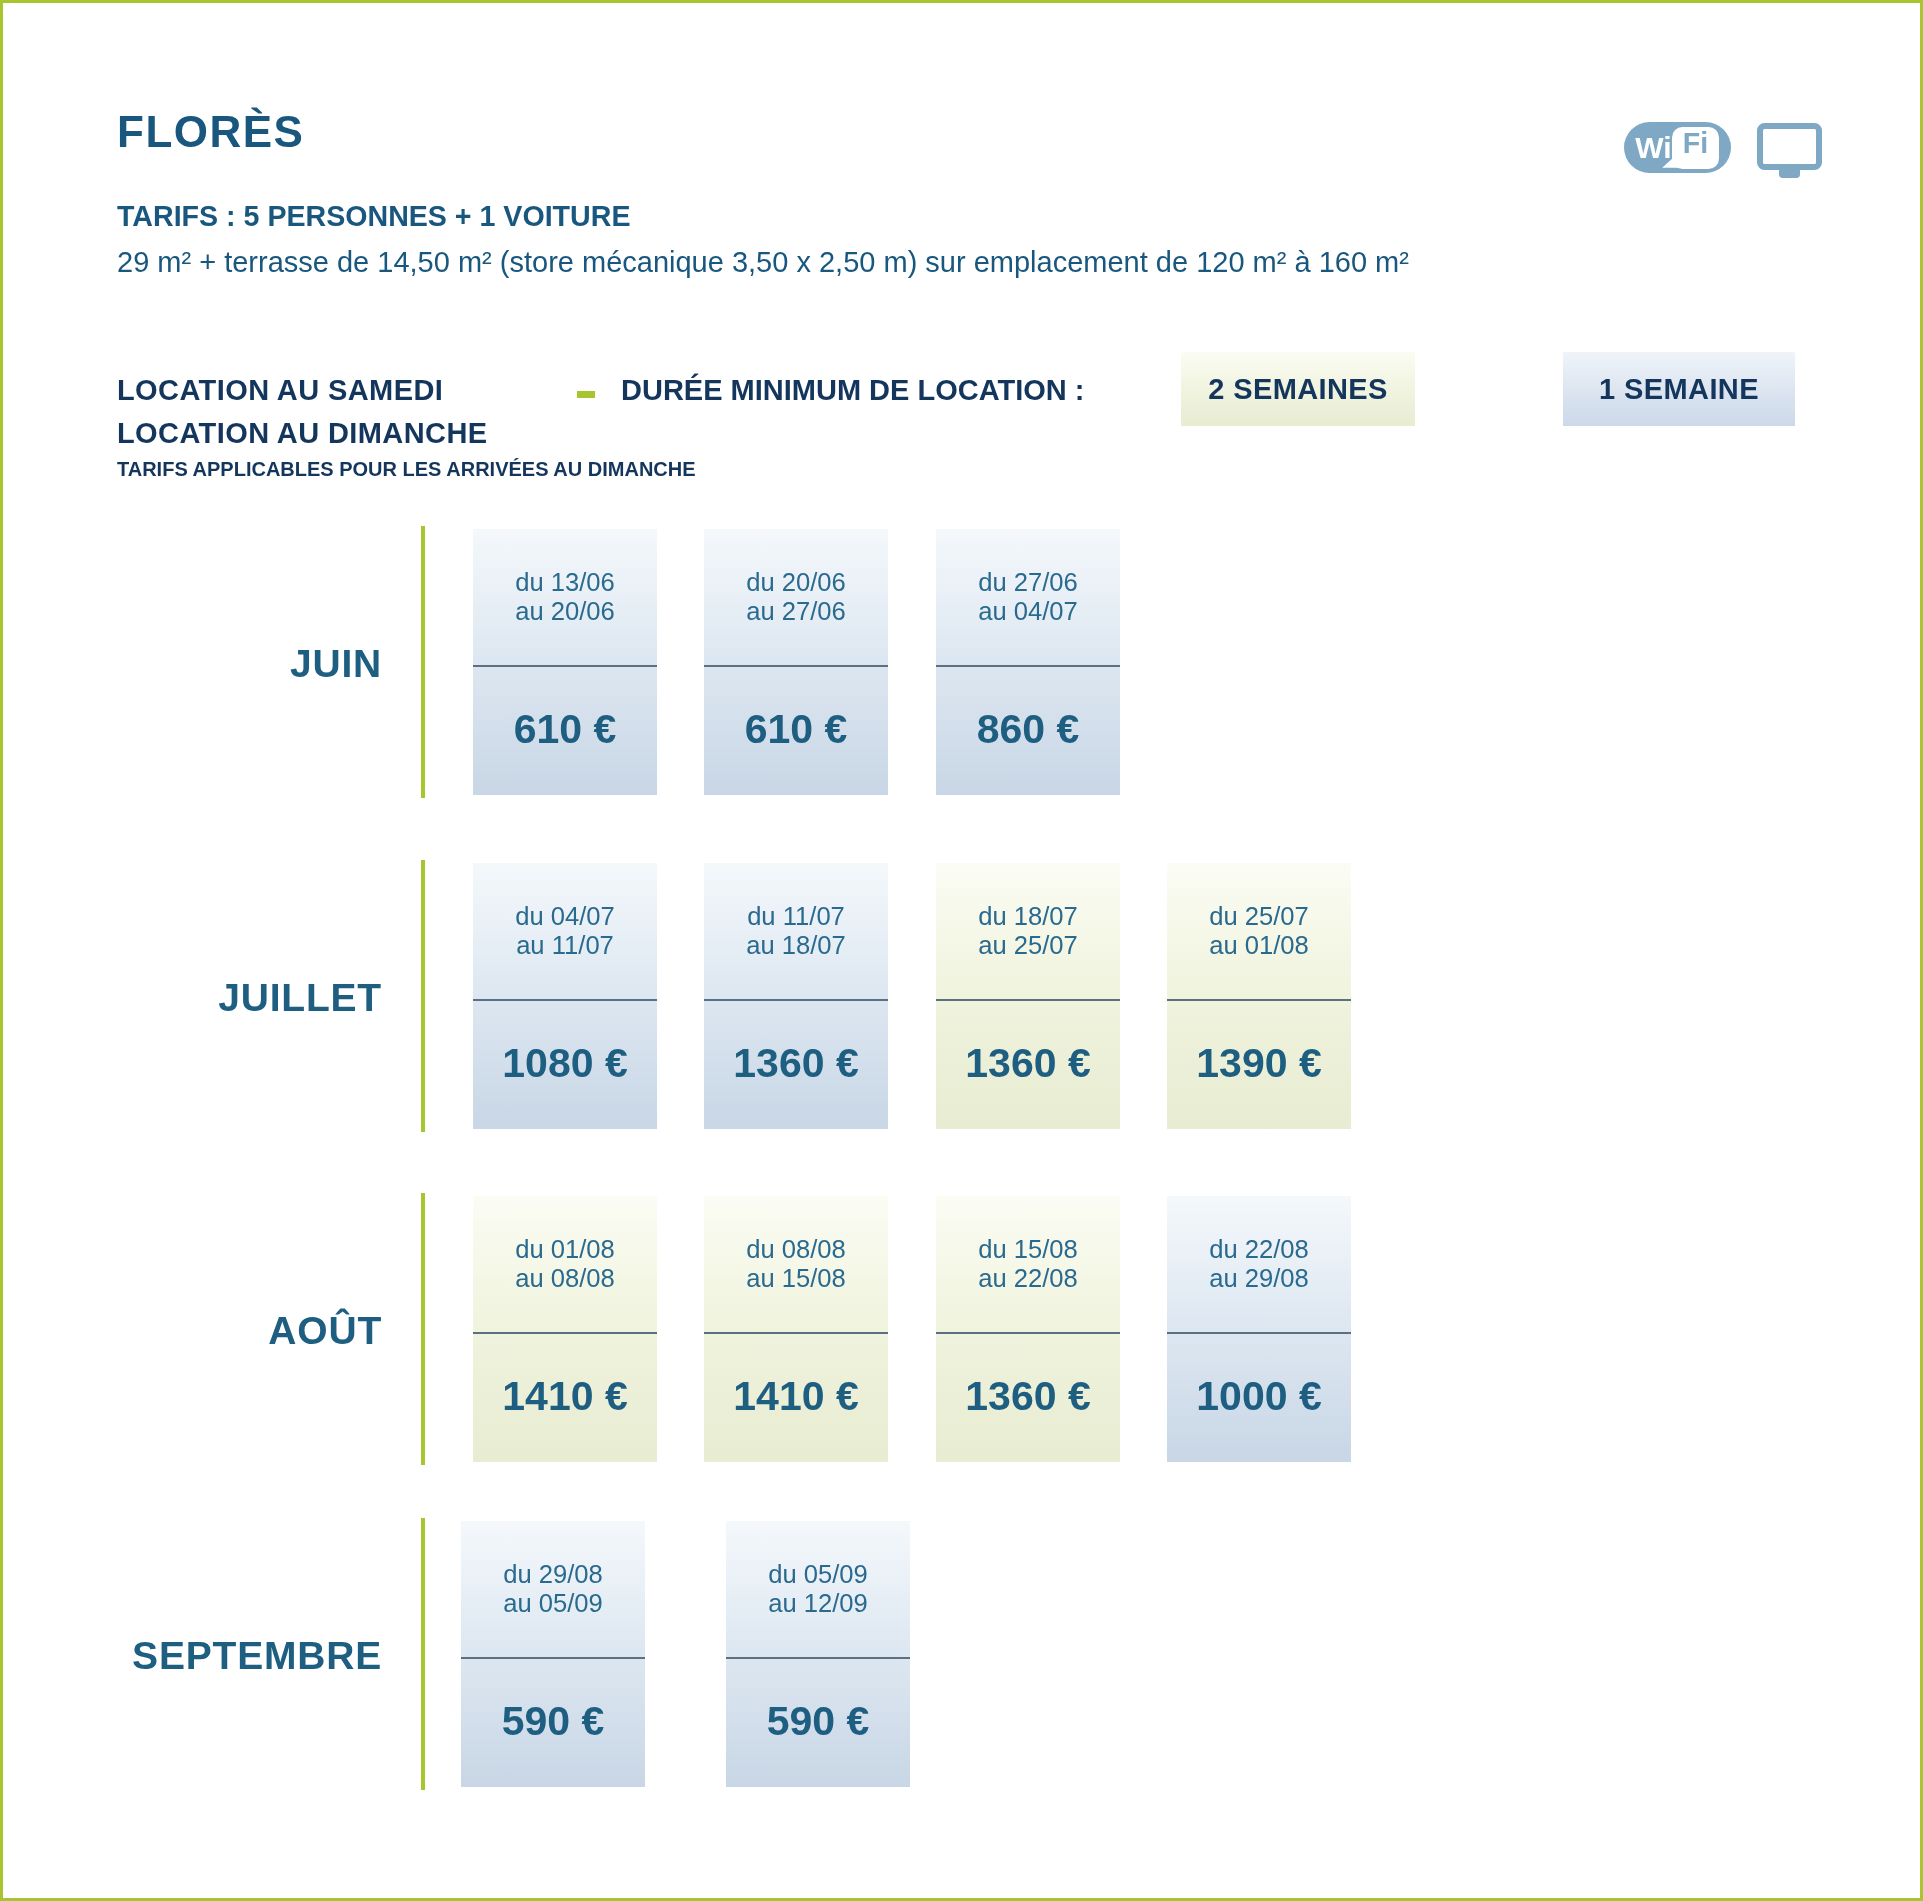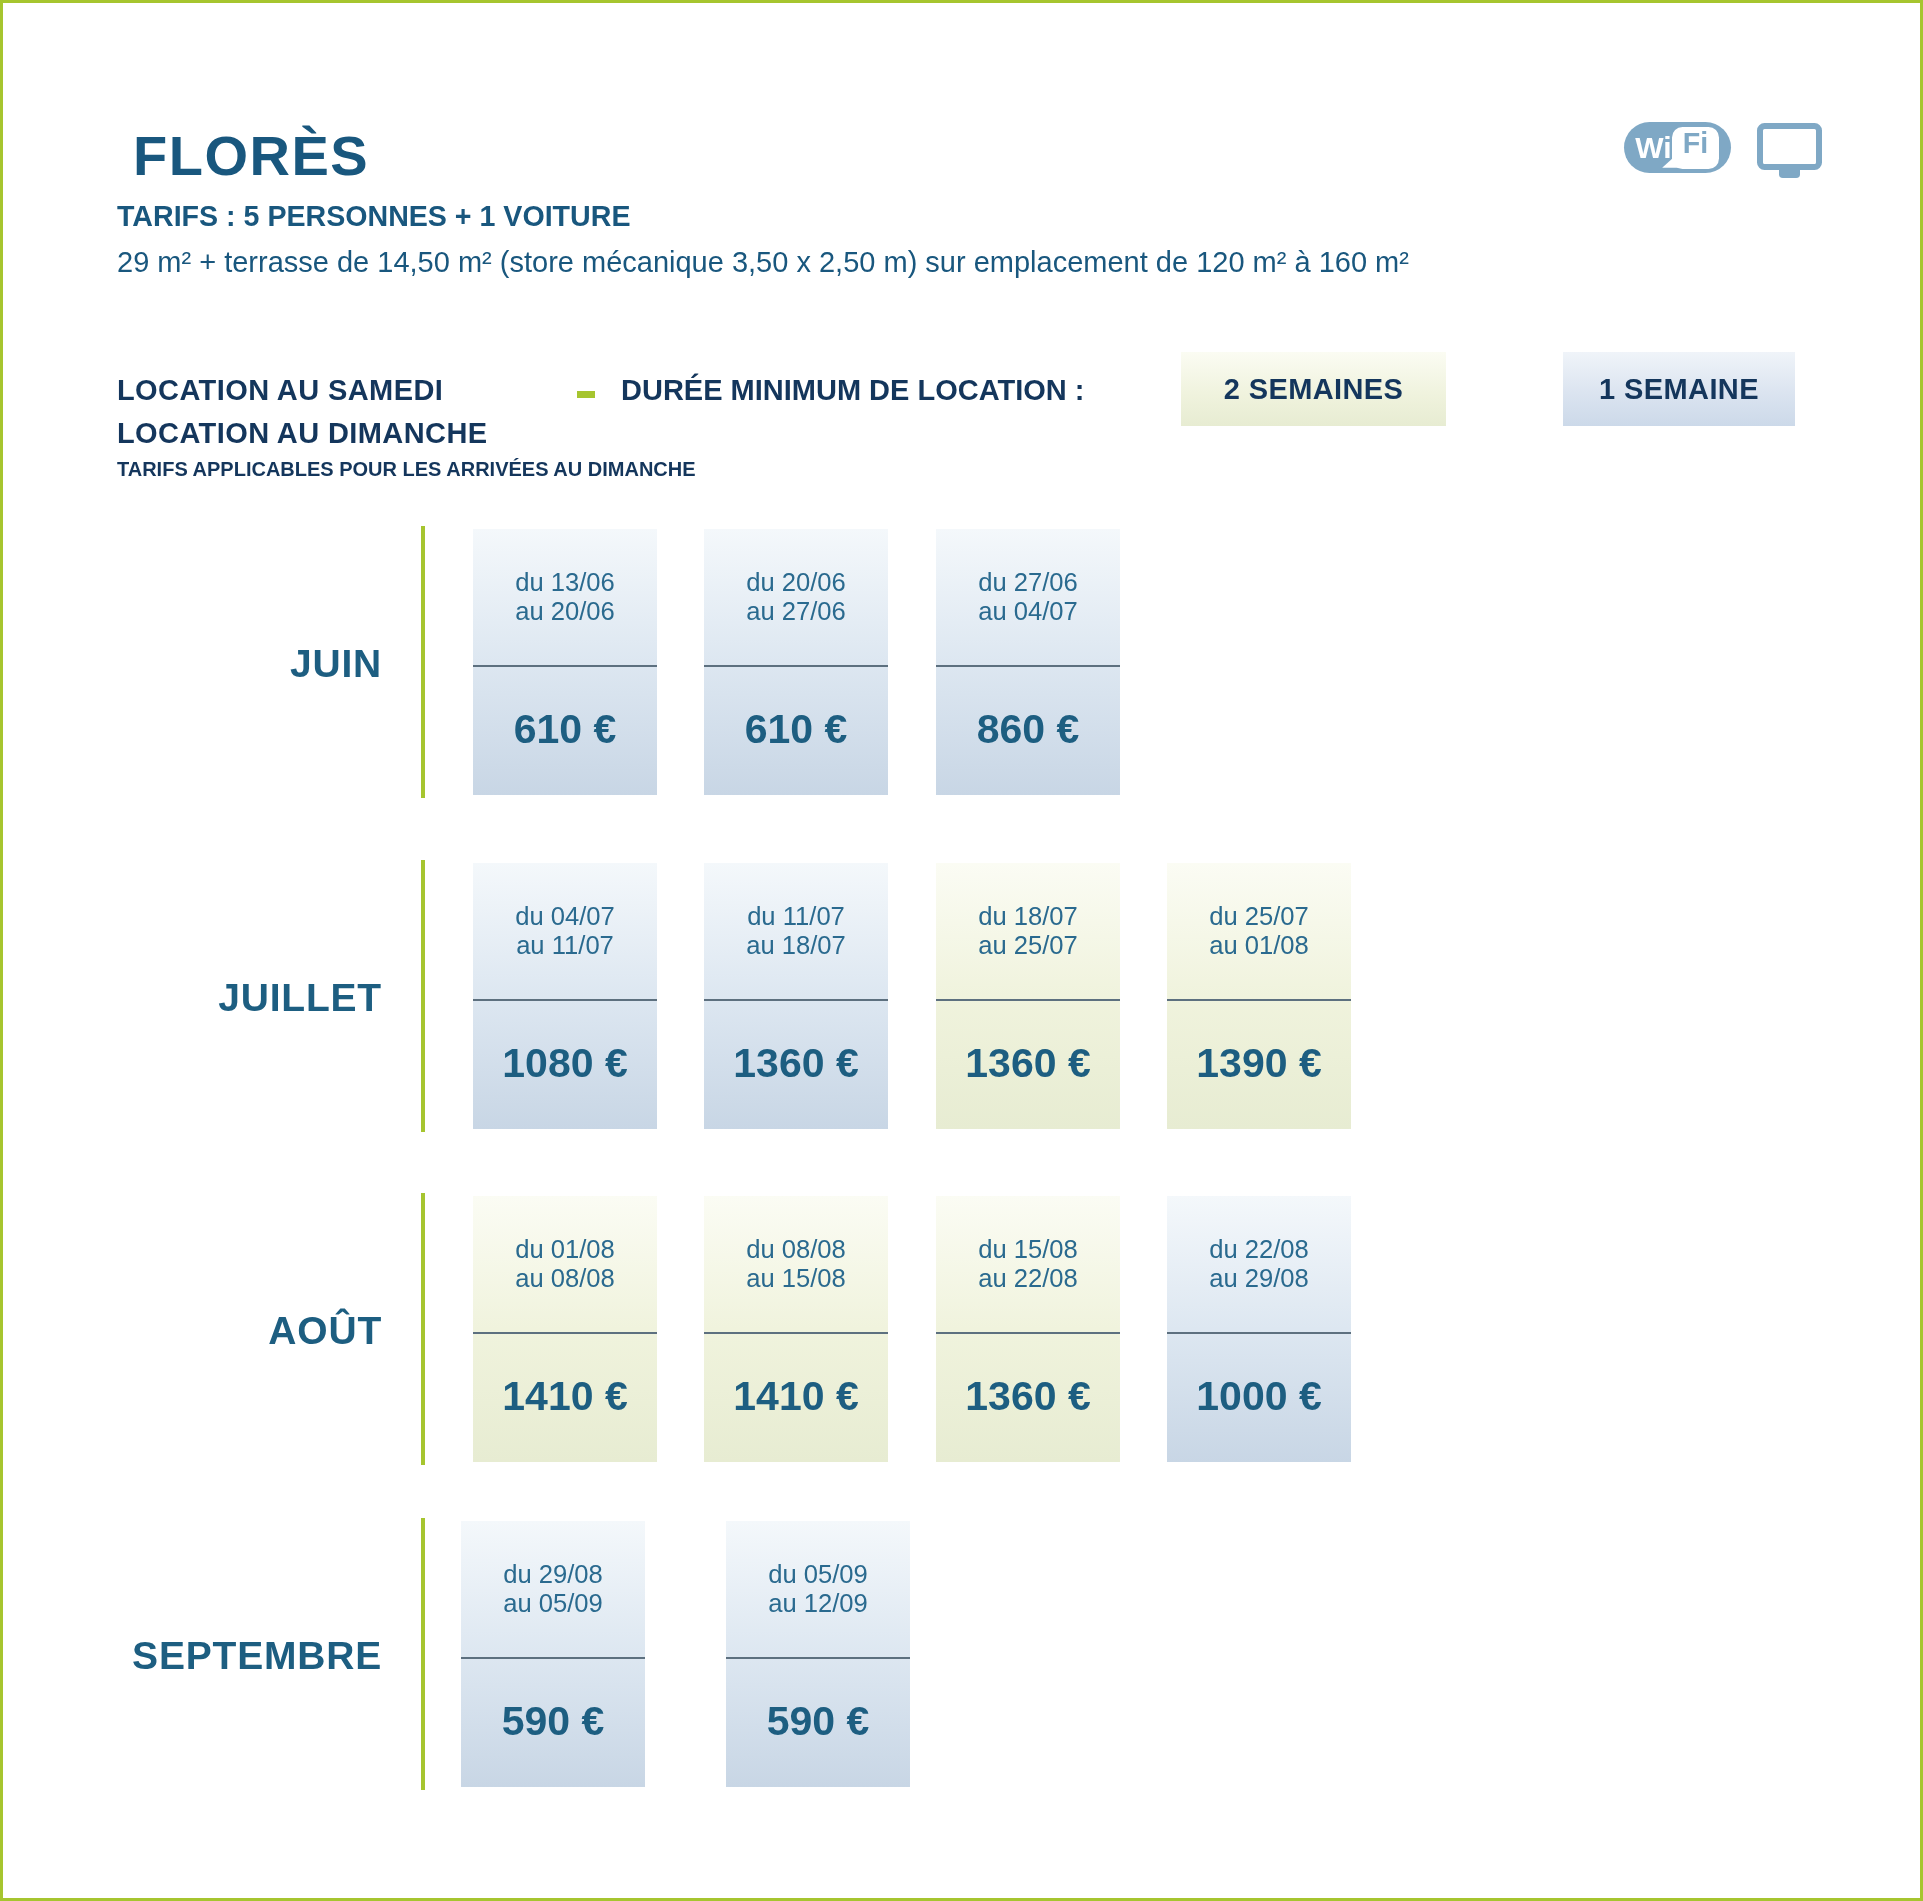--- a/index.html
+++ b/index.html
@@ -15,22 +15,22 @@
     position: absolute;
     inset: 0;
     border: 3.8px solid var(--lime, #a6c52f);
     box-sizing: border-box;
   }
   
   .title {
     position: absolute;
     left: 114px;
     top: 104px;
-    margin: 16px;
-    font-size: 56px;
+    margin: 0;
+    font-size: 44px;
     font-weight: bold;
     letter-spacing: 1.5px;
     color: var(--petrol, #19577e);
   }
   .subtitle {
     position: absolute;
     left: 114px;
     top: 197px;
     margin: 0;
     font-size: 28.6px;
@@ -153,21 +153,21 @@
     display: flex;
     align-items: center;
     justify-content: center;
     font-size: 29px;
     font-weight: bold;
     color: var(--navy, #14365c);
     letter-spacing: 0.4px;
   }
   .badge.green {
     left: 1178px;
-    width: 265px;
+    width: 234px;
     background: linear-gradient(180deg, #fbfcf3 0%, #f0f3de 55%, var(--cardgreen, #e7ecd2) 100%);
   }
   .badge.blue {
     left: 1560px;
     width: 232px;
     background: linear-gradient(180deg, #f0f4f9 0%, #dbe4f0 55%, var(--badgeblue, #ccd9e9) 100%);
   }
   
   .month-row {
     position: absolute;

